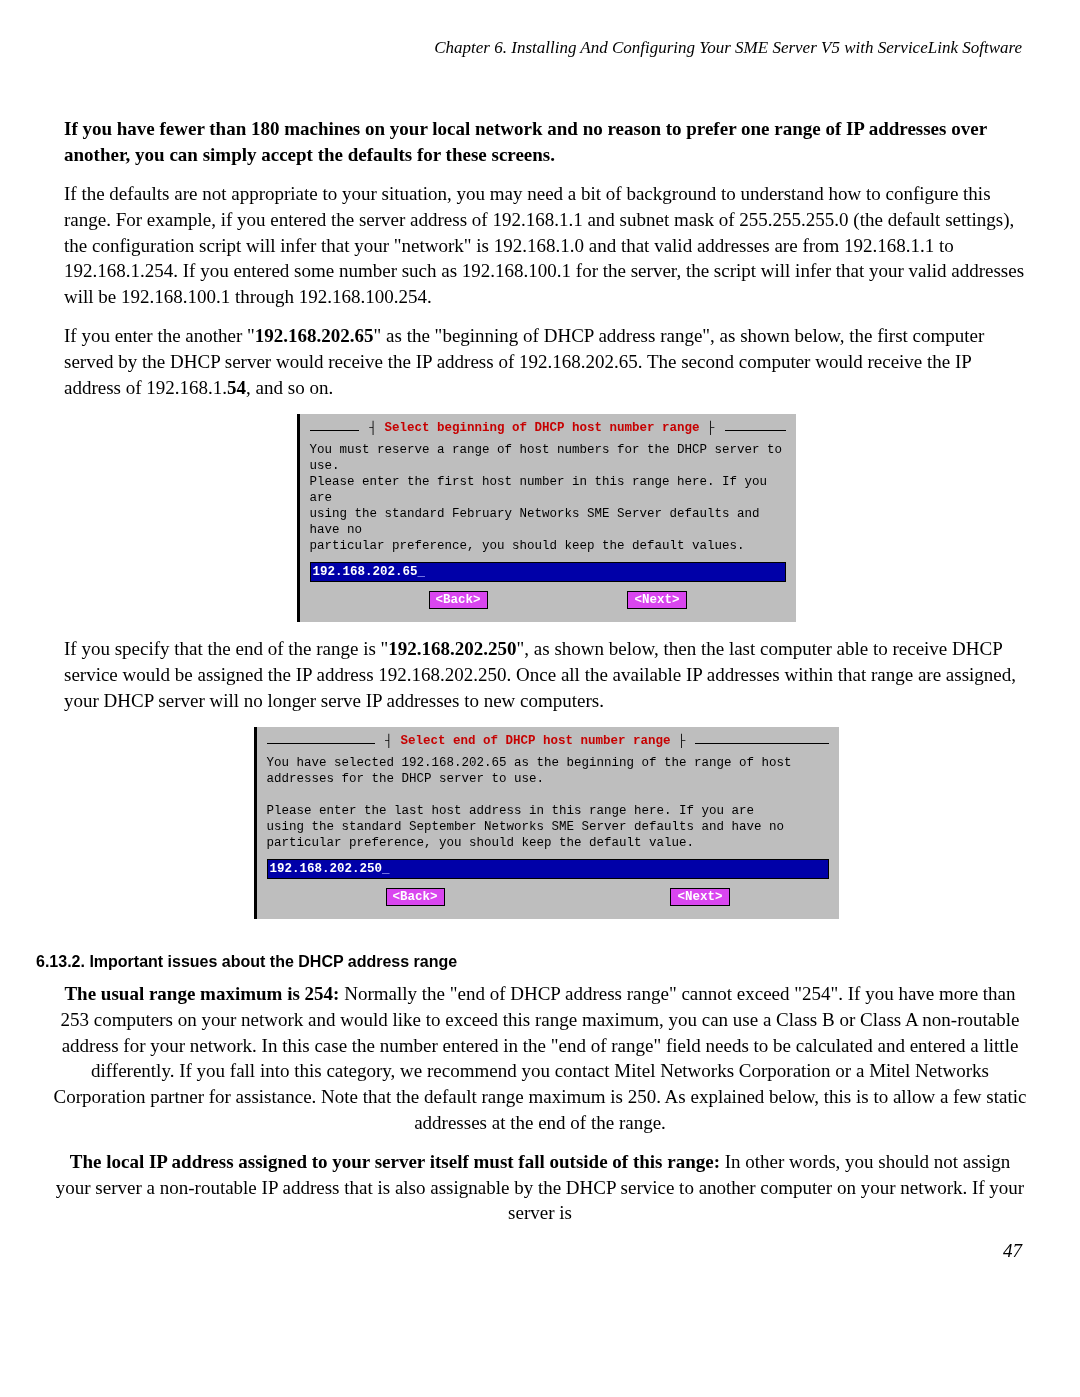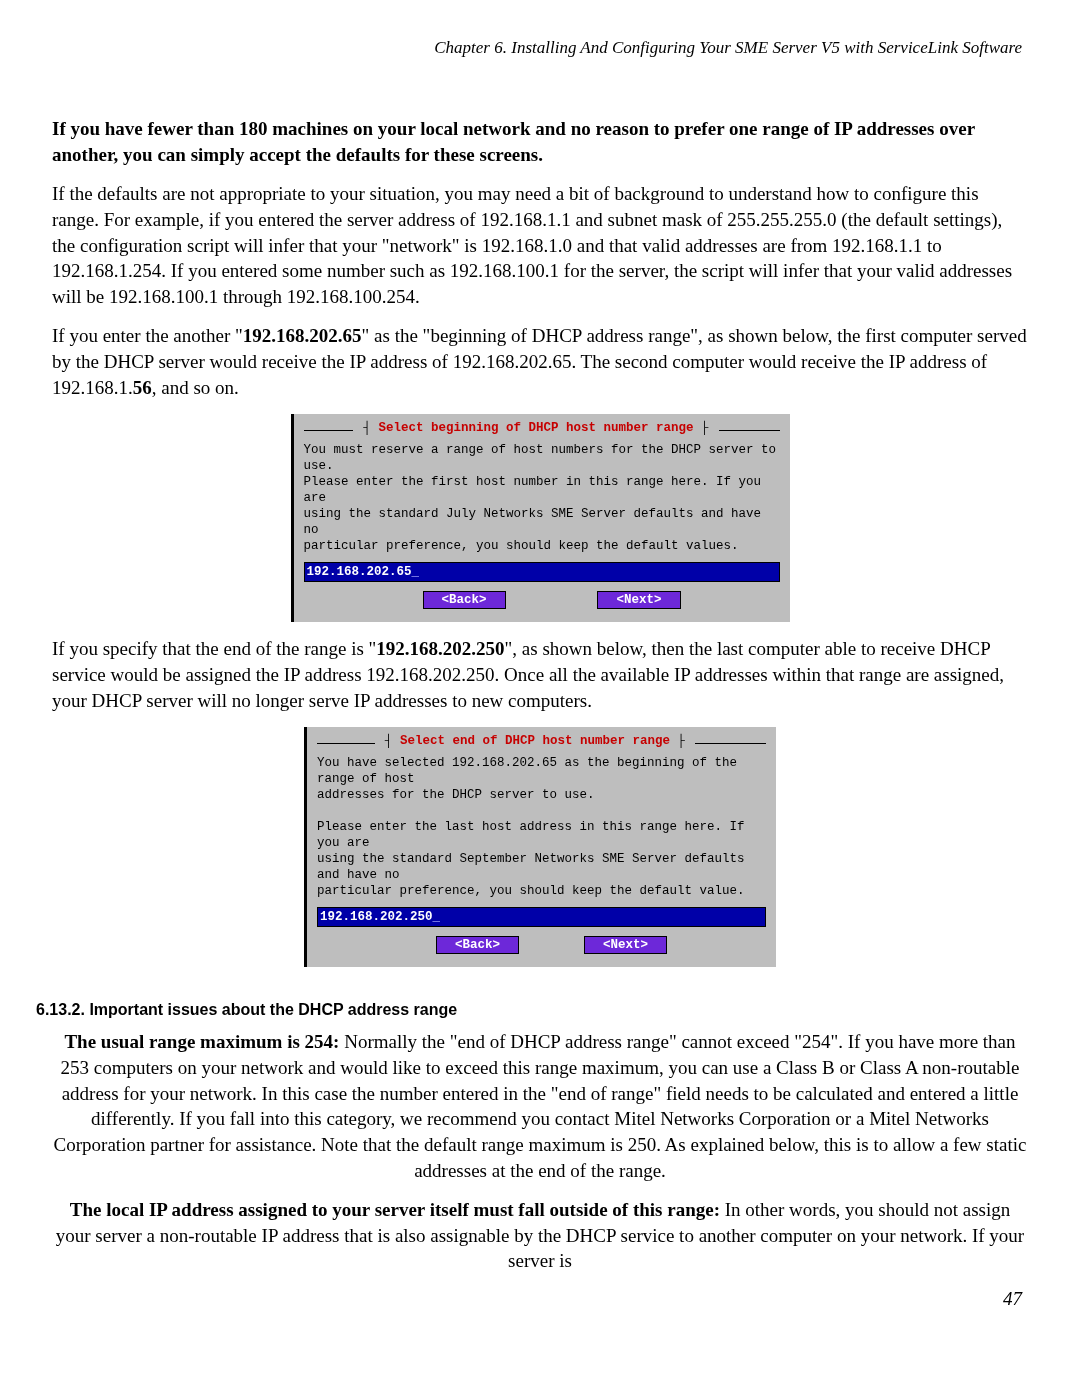--- a/index.html
+++ b/index.html
@@ -18,21 +18,21 @@
   }
   .running-head {
     font-style: italic;
     font-size: 17px;
     text-align: right;
     margin: 0 0 58px 0;
     padding-right: 6px;
     color: #000;
   }
   .body-block {
-    margin-left: 16px;
+    margin-left: 28px;
     font-size: 19px;
     line-height: 1.35;
   }
   .body-block p {
     margin: 0 0 14px 0;
   }
   .body-block .intro-strong {
     font-weight: 700;
   }
   .emph-ip {
@@ -96,24 +96,24 @@
     content: "_";
     color: #b0b0ff;
     font-weight: 400;
   }
   .tui-btn-row {
     display: flex;
     justify-content: space-between;
     padding: 0 100px 0 120px;
   }
   .tui-btn {
-    background: #6d28d9;
+    background: #d946ef;
     color: #ffffff;
     font-weight: 700;
-    padding: 0 18px;
+    padding: 0 6px;
     outline: 1px solid #000;
   }
   .section-head {
     font-family: "Arial", "Helvetica", sans-serif;
     font-weight: 700;
     font-size: 16px;
     margin: 34px 0 10px 0;
     color: #000;
   }
   .section-body {
@@ -130,48 +130,48 @@
 <body>
 
 <div class="page">
 
   <div class="running-head">Chapter 6. Installing And Configuring Your SME Server V5 with ServiceLink Software</div>
 
   <div class="body-block">
     <p class="intro-strong">If you have fewer than 180 machines on your local network and no reason to prefer one range of IP addresses over another, you can simply accept the defaults for these screens.</p>
     <p>If the defaults are not appropriate to your situation, you may need a bit of background to understand how to configure this range. For example, if you entered the server address of 192.168.1.1 and subnet mask of 255.255.255.0 (the default settings), the configuration script will infer that your "network" is 192.168.1.0 and that valid addresses are from 192.168.1.1 to 192.168.1.254. If you entered some number such as 192.168.100.1 for the server, the script will infer that your valid addresses will be 192.168.100.1 through 192.168.100.254.</p>
     <p>
-      <span>If you enter the another "</span><span class="emph-ip">192.168.202.65</span><span>" as the "beginning of DHCP address range", as shown below, the first computer served by the DHCP server would receive the IP address of 192.168.202.65. The second computer would receive the IP address of 192.168.1.</span><span class="emph-ip">56</span><span>, and so on.</span>
+      <span>If you enter the another "</span><span class="emph-ip">192.168.202.65</span><span>" as the "beginning of DHCP address range", as shown below, the first computer served by the DHCP server would receive the IP address of 192.168.202.65. The second computer would receive the IP address of 192.168.1.</span><span class="emph-ip">54</span><span>, and so on.</span>
     </p>
 
     <div class="figure-wrap">
       <div class="tui-box">
         <div class="tui-title-row">
           <span class="line left"></span>
           <span class="tui-title">Select beginning of DHCP host number range</span>
           <span class="line right"></span>
         </div>
         <div class="tui-body">You must reserve a range of host numbers for the DHCP server to use.
 Please enter the first host number in this range here. If you are
-using the standard July Networks SME Server defaults and have no
+using the standard February Networks SME Server defaults and have no
 particular preference, you should keep the default values.</div>
         <div class="tui-input">192.168.202.65</div>
         <div class="tui-btn-row">
           <span class="tui-btn">&lt;Back&gt;</span>
           <span class="tui-btn">&lt;Next&gt;</span>
         </div>
       </div>
     </div>
 
     <p>
       <span>If you specify that the end of the range is "</span><span class="emph-ip">192.168.202.250</span><span>", as shown below, then the last computer able to receive DHCP service would be assigned the IP address 192.168.202.250. Once all the available IP addresses within that range are assigned, your DHCP server will no longer serve IP addresses to new computers.</span>
     </p>
 
     <div class="figure-wrap">
-      <div class="tui-box" style="width:472px;">
+      <div class="tui-box" style="width:585px;">
         <div class="tui-title-row">
           <span class="line left"></span>
           <span class="tui-title">Select end of DHCP host number range</span>
           <span class="line right"></span>
         </div>
         <div class="tui-body">You have selected 192.168.202.65 as the beginning of the range of host
 addresses for the DHCP server to use.
 
 Please enter the last host address in this range here. If you are
 using the standard September Networks SME Server defaults and have no

